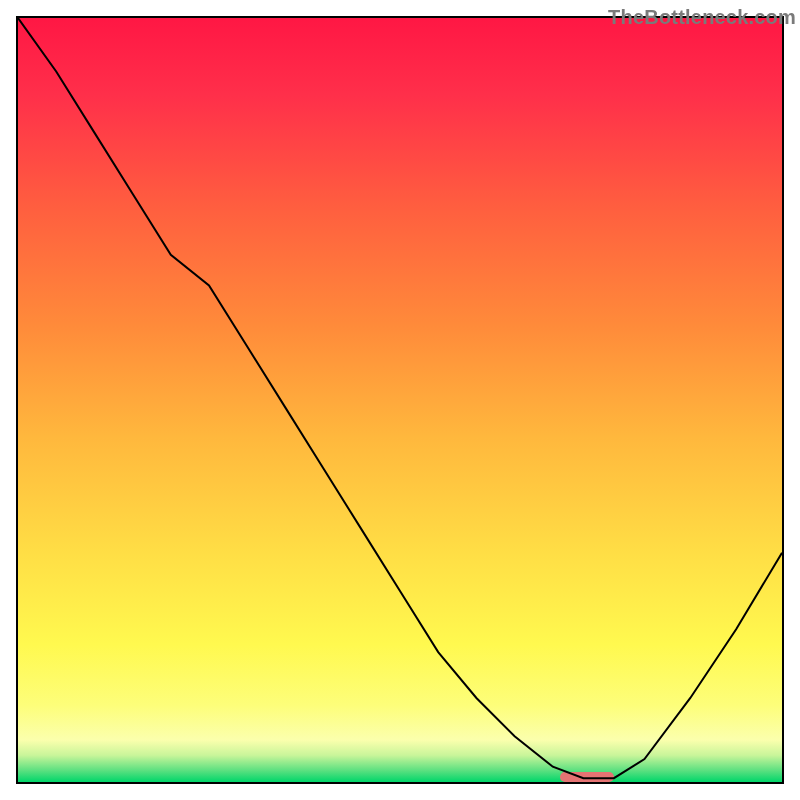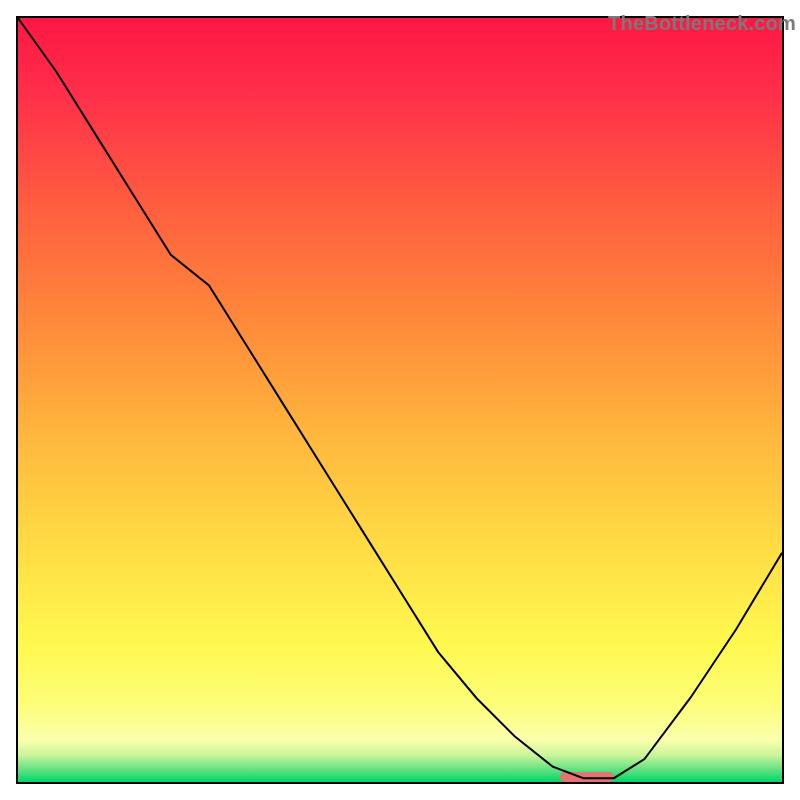--- a/index.html
+++ b/index.html
@@ -33,21 +33,21 @@
     pointer-events: none;
   }
   .marker {
     position: absolute;
     height: 10px;
     border-radius: 5px;
     background: #e57373;
   }
   .watermark {
     position: absolute;
-    top: 12px;
+    top: 6px;
     right: 4px;
     font-size: 20px;
     font-weight: 600;
     color: #7a7a7a;
     letter-spacing: 0.2px;
     white-space: nowrap;
     text-align: right;
   }
 </style>
 </head>

